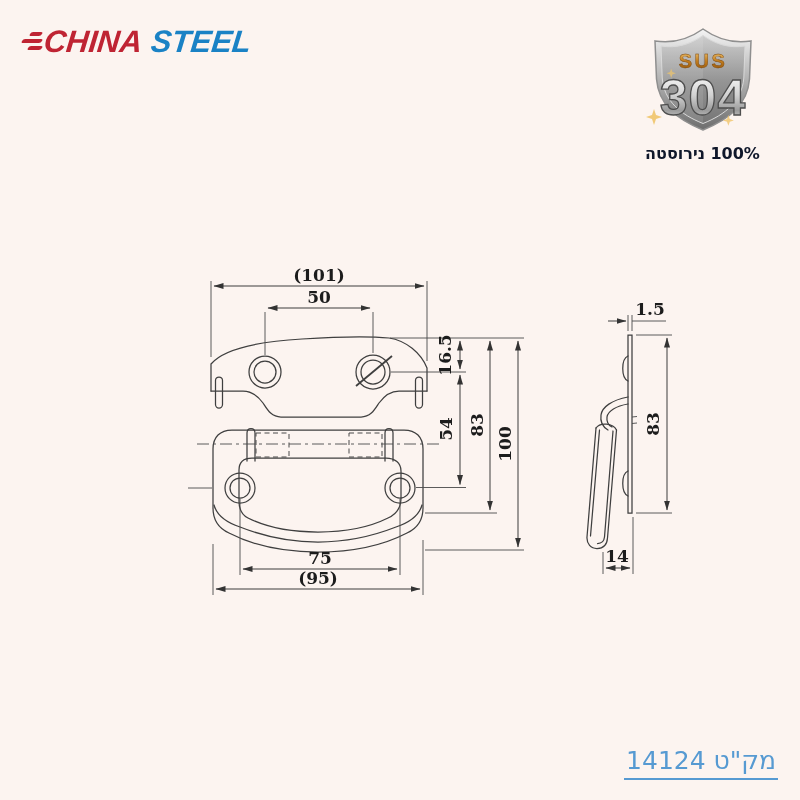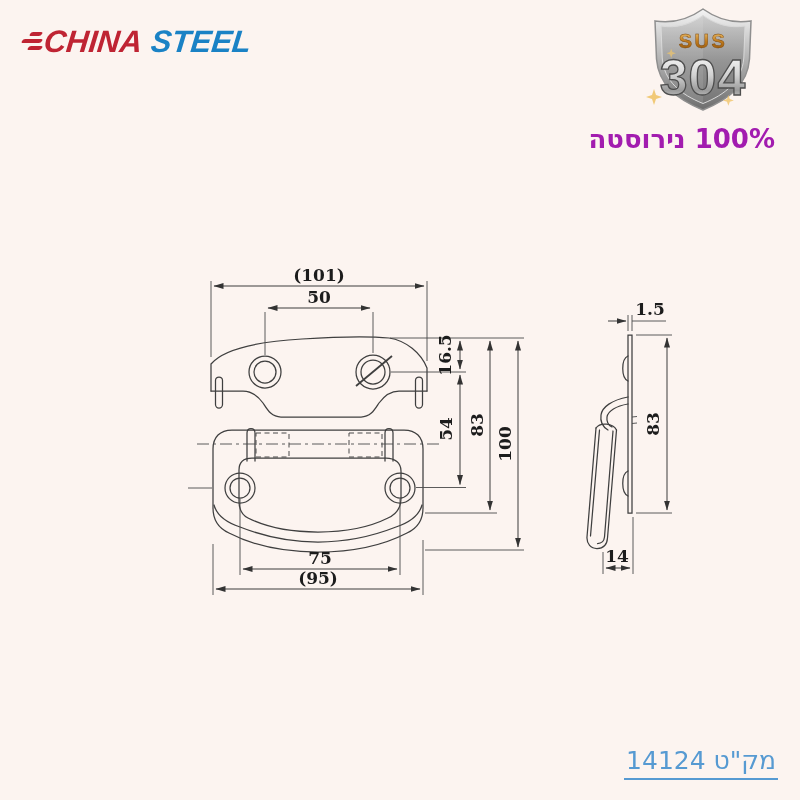--- a/index.html
+++ b/index.html
@@ -15,23 +15,23 @@
   .speed i{position:absolute;right:0;height:4px;background:#bf2433;border-radius:2px;transform:skewX(-30deg);display:block;}
   .speed i:nth-child(1){top:3px;width:12px;}
   .speed i:nth-child(2){top:10px;width:20px;}
   .speed i:nth-child(3){top:17px;width:14px;}
   .brand{font-family:"Liberation Sans",sans-serif;font-weight:900;font-style:italic;
          font-size:31px;letter-spacing:0px;transform:skewX(-6deg);white-space:nowrap;}
   .brand .cn{color:#bf2433;}
   .brand .st{color:#1a82c5;margin-left:9px;}
 
   
-  .badge{position:absolute;left:630px;top:0;width:145px;text-align:center;}
+  .badge{position:absolute;left:630px;top:20px;width:145px;text-align:center;}
   .badge svg{overflow:visible;}
-  .badge-caption{direction:rtl;font-weight:bold;font-size:26px;color:#a21caf;margin-top:2px;
+  .badge-caption{direction:rtl;font-weight:bold;font-size:16px;color:#0f172a;margin-top:2px;
                  font-family:"DejaVu Sans",sans-serif;white-space:nowrap;}
 
   
   .drawing{position:absolute;left:0;top:0;}
   .drawing path,.drawing line,.drawing rect,.drawing circle{vector-effect:non-scaling-stroke;}
   .ol{stroke:#3f3f3f;stroke-width:1.25;fill:none;stroke-linecap:round;}
   .thin{stroke:#4a4a4a;stroke-width:0.9;fill:none;}
   .dim{stroke:#3c3c3c;stroke-width:1;fill:none;}
   .dash{stroke:#4a4a4a;stroke-width:1;fill:none;stroke-dasharray:5 3.5;}
   .cline{stroke:#4a4a4a;stroke-width:0.9;fill:none;stroke-dasharray:12 4 3 4;}

